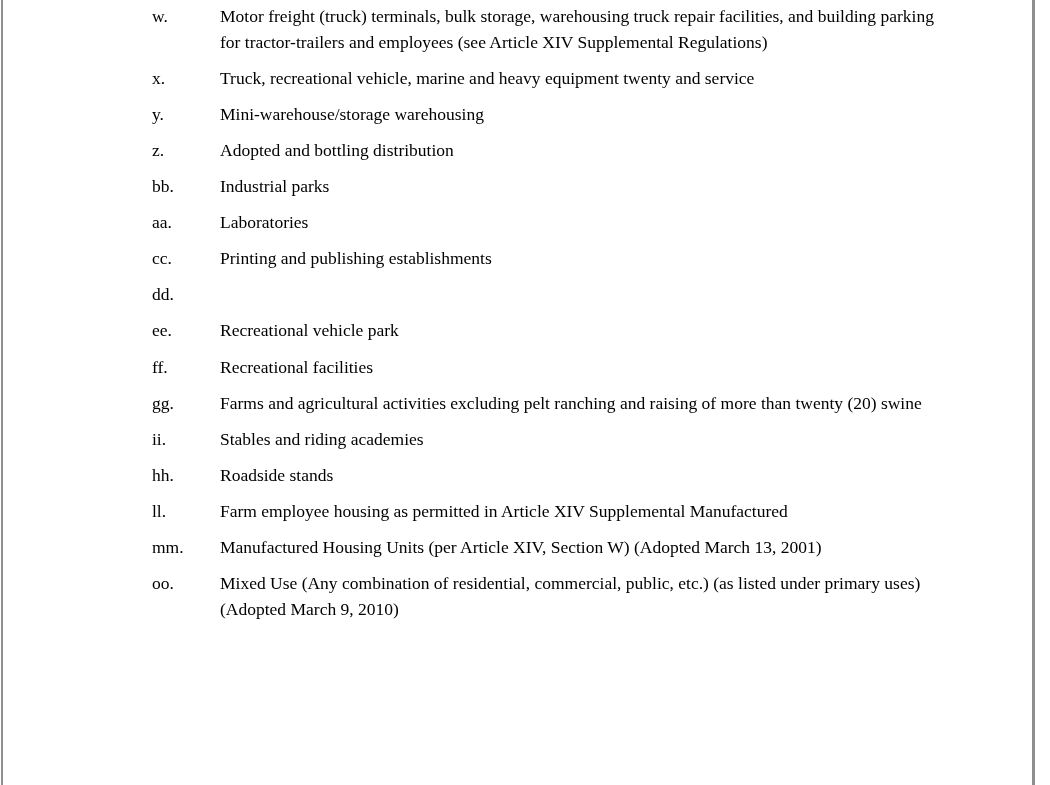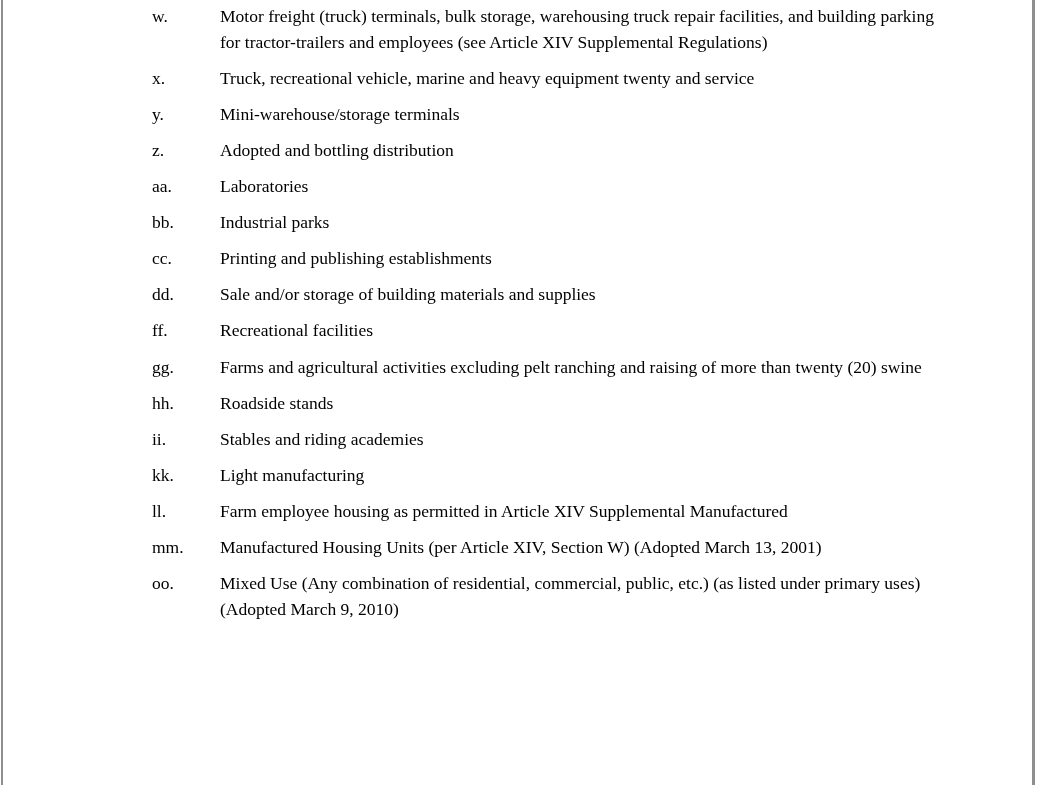--- a/index.html
+++ b/index.html
@@ -59,74 +59,73 @@
     <span class="txt">Motor freight (truck) terminals, bulk storage, warehousing truck repair facilities, and building parking for tractor-trailers and employees (see Article XIV Supplemental Regulations)</span>
   </div>
 
   <div class="row">
     <span class="lbl">x.</span>
     <span class="txt">Truck, recreational vehicle, marine and heavy equipment twenty and service</span>
   </div>
 
   <div class="row">
     <span class="lbl">y.</span>
-    <span class="txt">Mini-warehouse/storage terminals</span>
+    <span class="txt">Mini-warehouse/storage warehousing</span>
   </div>
 
   <div class="row">
     <span class="lbl">z.</span>
     <span class="txt">Adopted and bottling distribution</span>
   </div>
 
   <div class="row">
-    <span class="lbl">aa.</span>
-    <span class="txt">Laboratories</span>
+    <span class="lbl">bb.</span>
+    <span class="txt">Industrial parks</span>
   </div>
 
   <div class="row">
-    <span class="lbl">bb.</span>
-    <span class="txt">Industrial parks</span>
+    <span class="lbl">aa.</span>
+    <span class="txt">Laboratories</span>
   </div>
 
   <div class="row">
     <span class="lbl">cc.</span>
     <span class="txt">Printing and publishing establishments</span>
   </div>
 
   <div class="row">
     <span class="lbl">dd.</span>
-    <span class="txt">Sale and/or storage of building materials and supplies</span>
   </div>
 
+  <div class="row">
+    <span class="lbl">ee.</span>
+    <span class="txt">Recreational vehicle park</span>
+  </div>
 
   <div class="row">
     <span class="lbl">ff.</span>
     <span class="txt">Recreational facilities</span>
   </div>
 
   <div class="row">
     <span class="lbl">gg.</span>
     <span class="txt">Farms and agricultural activities excluding pelt ranching and raising of more than twenty (20) swine</span>
   </div>
 
   <div class="row">
+    <span class="lbl">ii.</span>
+    <span class="txt">Stables and riding academies</span>
+  </div>
+
+  <div class="row">
     <span class="lbl">hh.</span>
     <span class="txt">Roadside stands</span>
   </div>
 
-  <div class="row">
-    <span class="lbl">ii.</span>
-    <span class="txt">Stables and riding academies</span>
-  </div>
 
-
-  <div class="row">
-    <span class="lbl">kk.</span>
-    <span class="txt">Light manufacturing</span>
-  </div>
 
   <div class="row">
     <span class="lbl">ll.</span>
     <span class="txt">Farm employee housing as permitted in Article XIV Supplemental Manufactured</span>
   </div>
 
   <div class="row">
     <span class="lbl">mm.</span>
     <span class="txt">Manufactured Housing Units (per Article XIV, Section W) (Adopted March 13, 2001)</span>
   </div>

